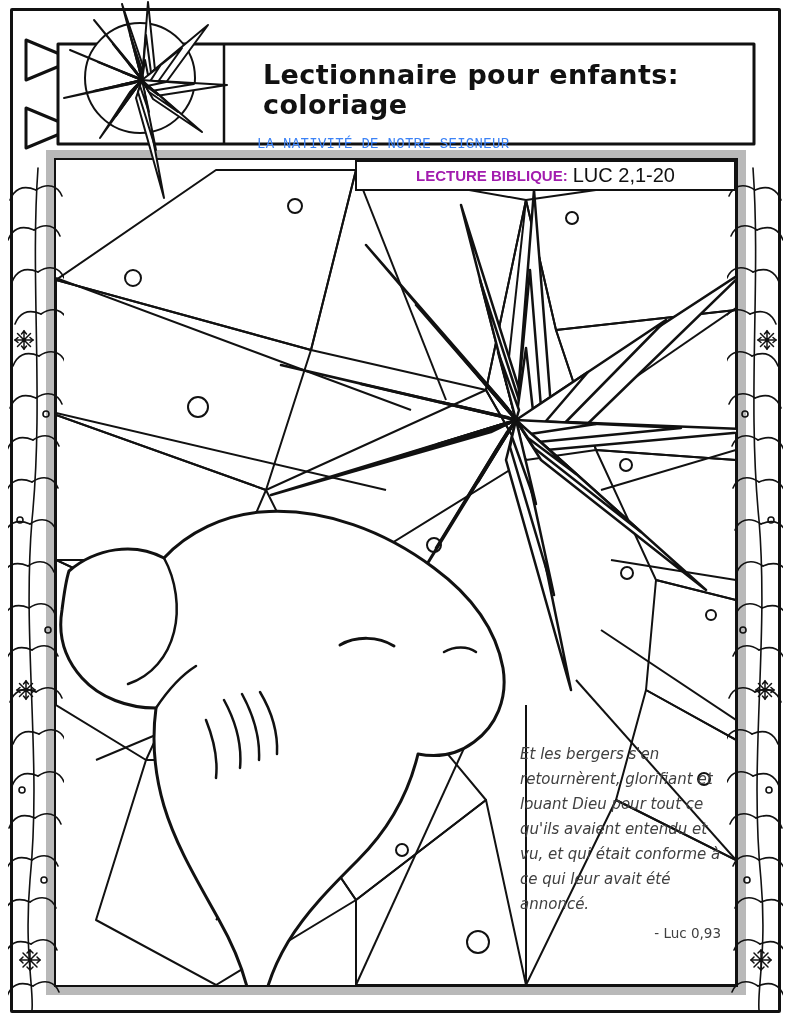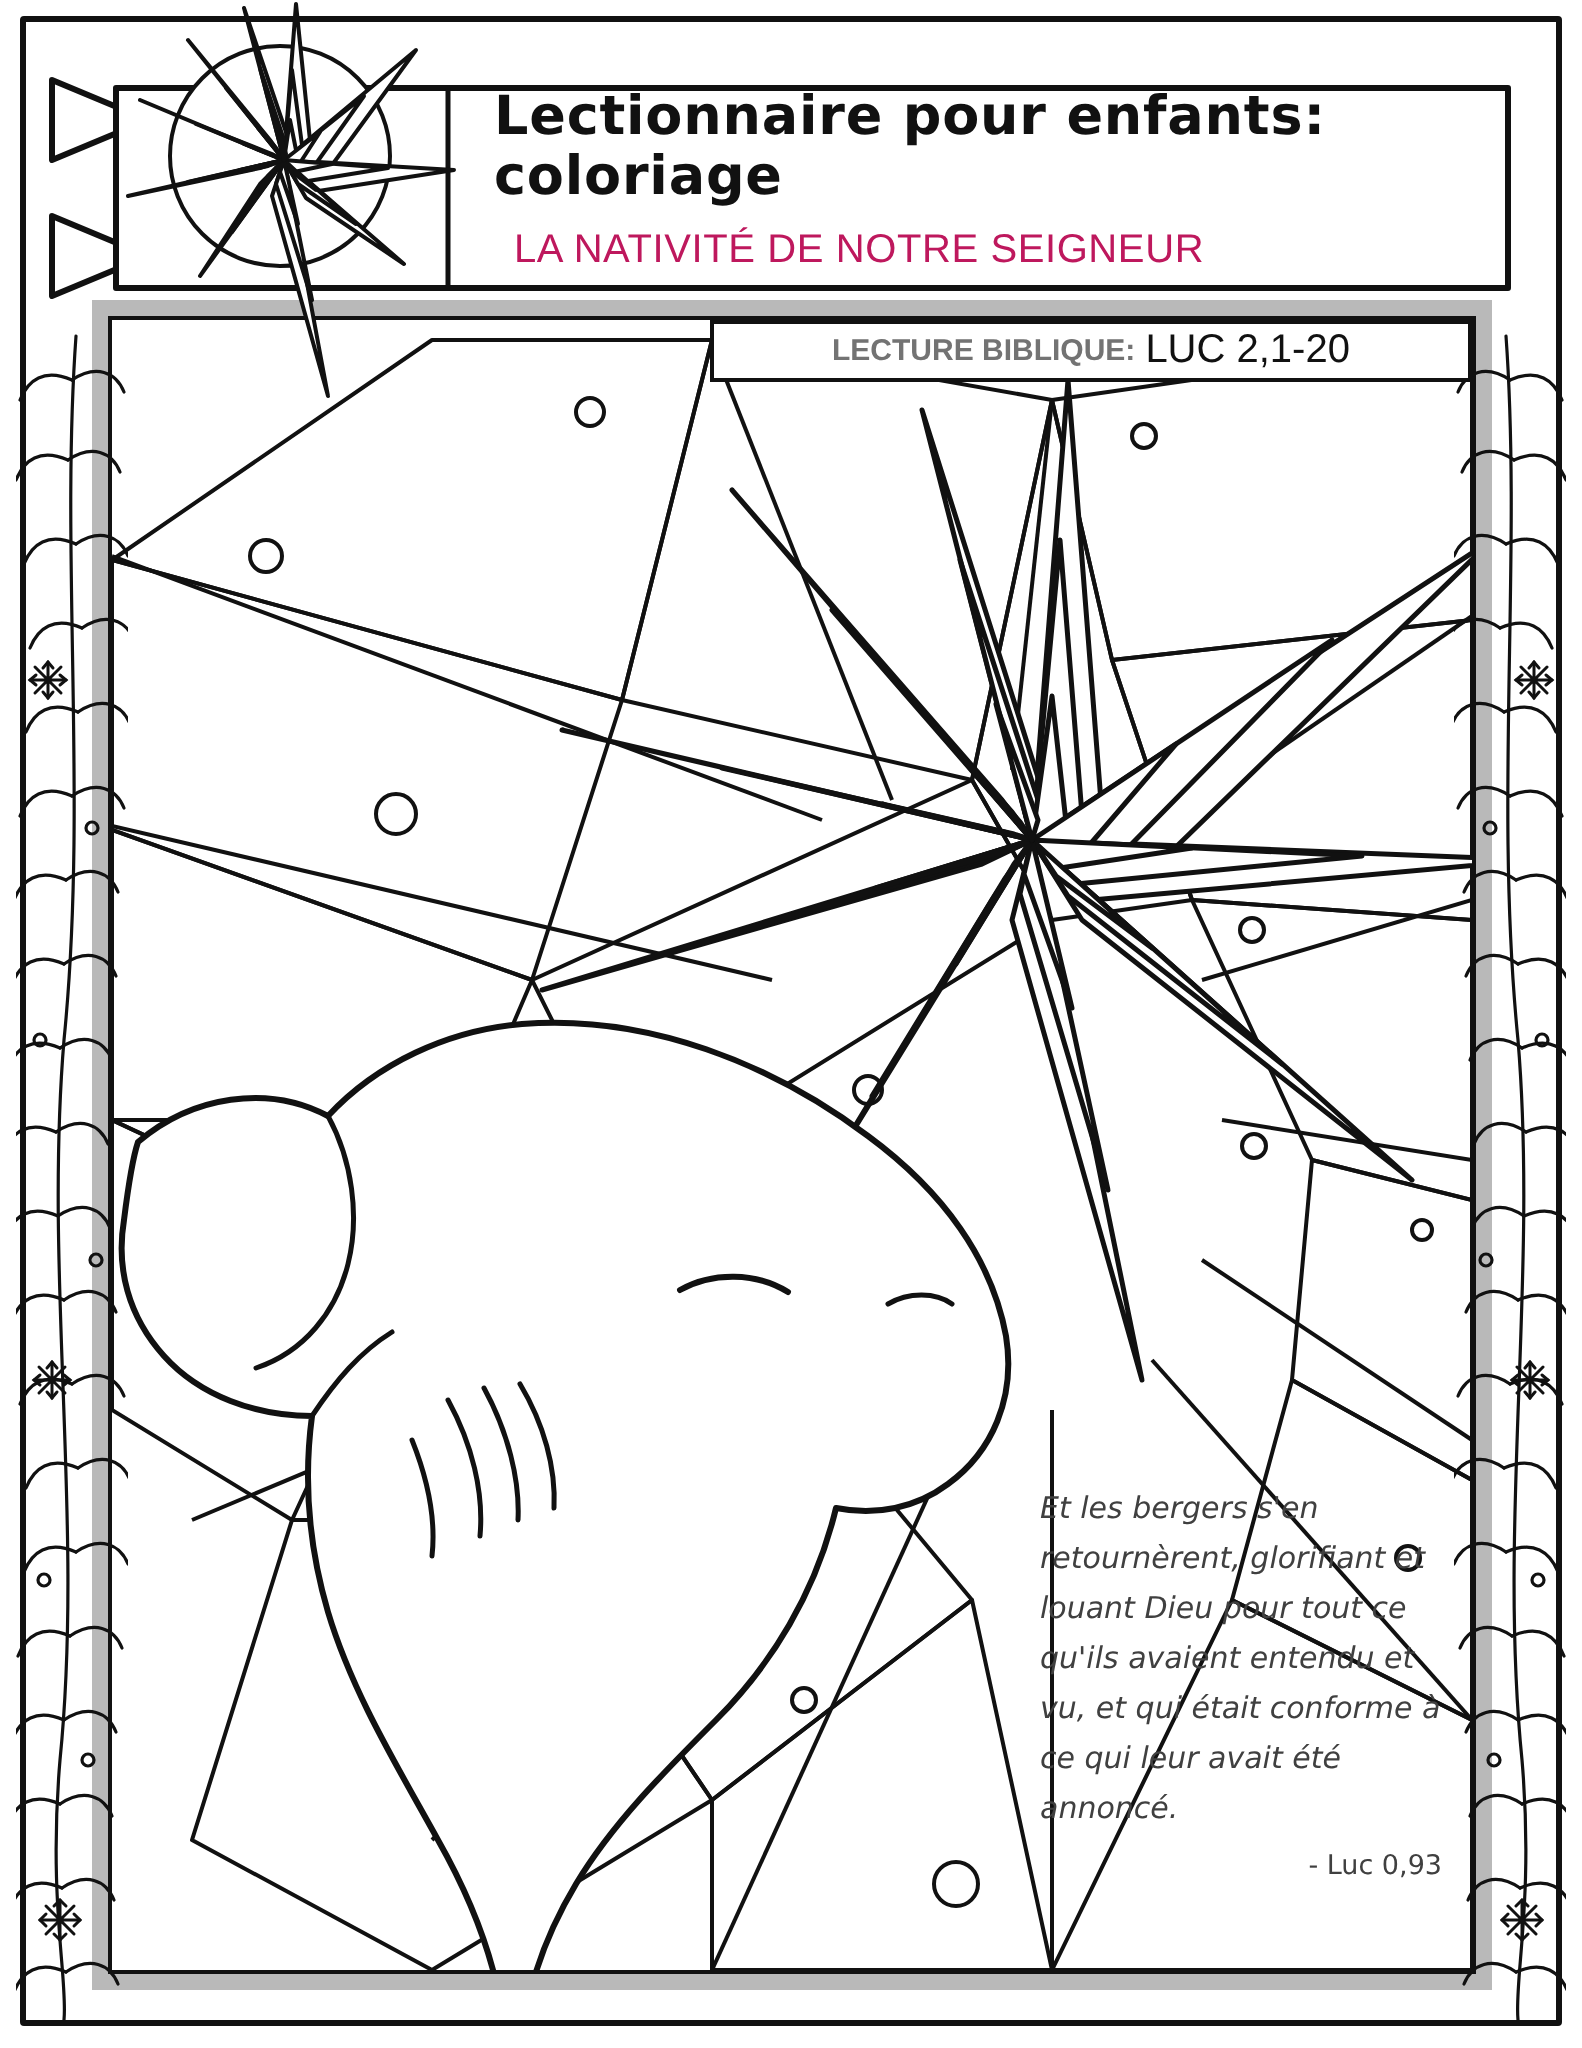--- a/index.html
+++ b/index.html
@@ -64,48 +64,48 @@
     top: 44px;
     width: 500px;
   }
   .title {
     font-family: "DejaVu Sans", sans-serif;
     font-weight: bold;
     font-size: 27px;
     letter-spacing: 0.4px;
     line-height: 30px;
     color: #111;
-    margin: 0;
+    margin: 16px;
   }
   .subtitle {
-    font-family: Liberation Sans, sans-serif;
-    font-size: 20px;
+    font-family: Liberation Mono, monospace;
+    font-size: 14px;
     letter-spacing: 0.3px;
-    color: #be185d;
+    color: #3b82f6;
     margin: 10px 0 0 10px;
   }
 
   .reading-box {
     position: absolute;
     left: 355px;
     top: 160px;
     width: 381px;
     height: 31px;
     border: 2px solid #111;
     box-sizing: border-box;
     display: flex;
     align-items: center;
     justify-content: center;
     background: #fff;
     z-index: 5;
   }
   .reading-box .lbl {
     font-size: 15px;
     font-weight: bold;
-    color: #737373;
+    color: #a21caf;
     white-space: pre;
   }
   .reading-box .ref {
     font-size: 20px;
     color: #111;
     margin-left: 5px;
   }
 
   
   .art {

